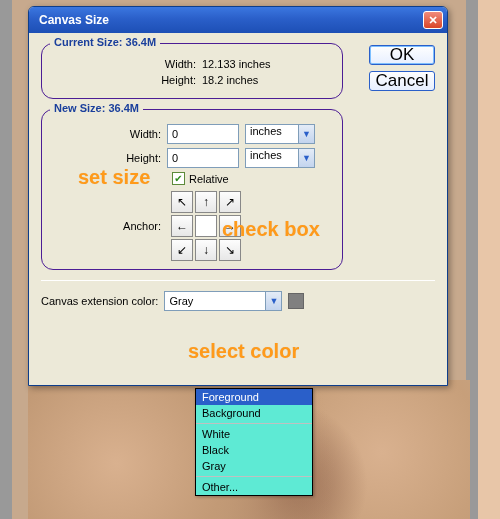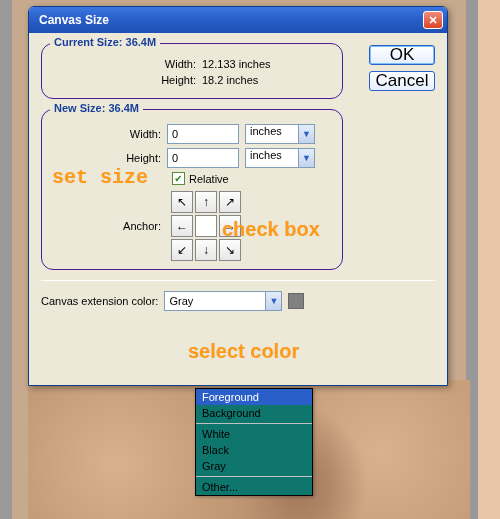--- a/index.html
+++ b/index.html
@@ -118,21 +118,21 @@
     display:block; width:66px; height:20px; margin-bottom:6px;
     background:linear-gradient(#fefefe,#e7efff);
     border:1px solid #2a5fc9; border-radius:3px;
     text-align:center; line-height:18px; font-size:17px; cursor:pointer;
   }
   .winbtn.default { box-shadow:0 0 0 1px #7dbfff inset; }
 
   .dropdown {
     position:absolute;
     width:118px;
-    background:#0f766e; border:1px solid #000;
+    background:#5eead4; border:1px solid #000;
     box-shadow:1px 1px 3px rgba(0,0,0,.3);
     font-size:11px;
   }
   .dropdown .opt { padding:2px 6px; cursor:pointer; }
   .dropdown .opt.hl { background:#2a5fc9; color:#fff; }
   .dropdown .sep { height:1px; background:#c0c0c0; margin:2px 0; }
 
   .annot { position:absolute; color:#ff9a1a; font-family:Arial,sans-serif; font-weight:bold; font-size:20px; pointer-events:none; text-shadow:0 0 1px rgba(0,0,0,.1);}
 </style>
 </head>
@@ -244,15 +244,15 @@
   <div class="opt hl">Foreground</div>
   <div class="opt">Background</div>
   <div class="sep"></div>
   <div class="opt">White</div>
   <div class="opt">Black</div>
   <div class="opt">Gray</div>
   <div class="sep"></div>
   <div class="opt">Other...</div>
 </div>
 
-<div class="annot" style="left:52px; top:166px;font-family:Liberation Mono, monospace;">set size</div>
+<div class="annot" style="left:78px; top:166px;">set size</div>
 <div class="annot" style="left:222px; top:218px;">check box</div>
 <div class="annot" style="left:180px; top:340px;margin-left:8px;">select color</div>
 
 </body></html>

